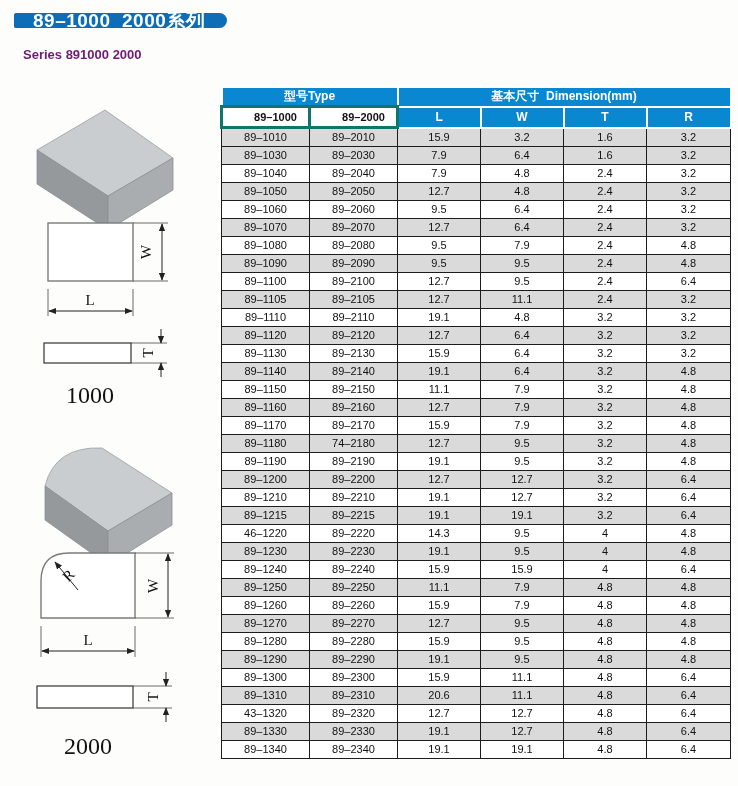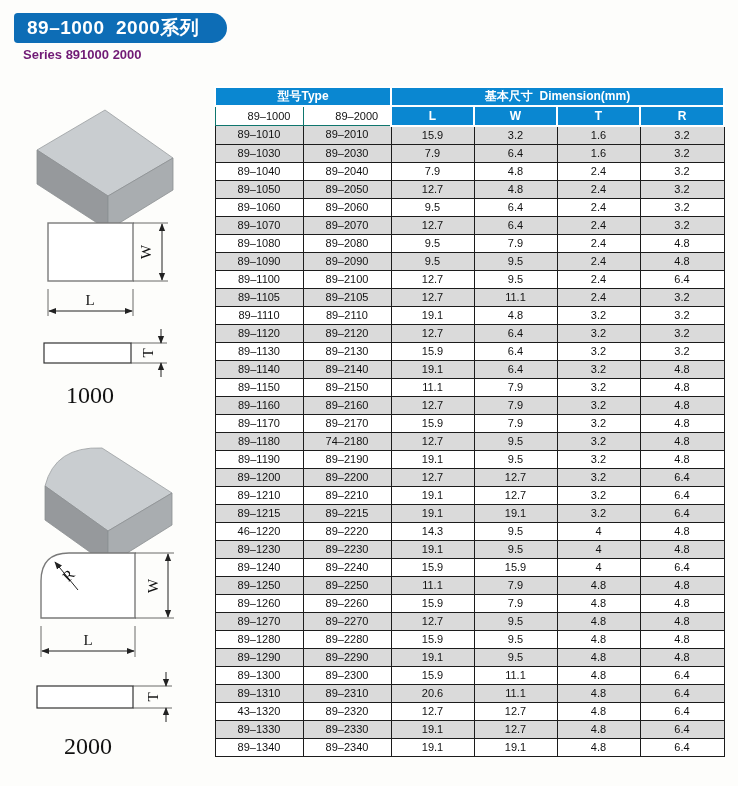--- a/index.html
+++ b/index.html
@@ -3,43 +3,43 @@
 <meta charset="utf-8">
 <style>
   html,body { margin:0; padding:0; }
   body { font-family:"Liberation Sans", sans-serif; background:#e9e9e7; }
   .page {
     position:relative; width:738px; height:786px; background:#fdfdfb;
     overflow:hidden;
   }
   
   .title-bar {
-    position:absolute; left:14px; top:13px; width:213px; height:30px;
+    position:absolute; left:14px; top:13px; width:213px; height:15px;
     background:#0d6db6; border-radius:4px 16px 16px 4px;
-    display:flex; align-items:center; padding-left:13px; box-sizing:border-box;
+    display:flex; align-items:center; padding-left:19px; box-sizing:border-box;
   }
   .title-bar span {
     color:#ffffff; font-size:19px; font-weight:bold; white-space:pre; letter-spacing:0.5px;
   }
   .subtitle {
     position:absolute; left:23px; top:47px; font-size:13px; font-weight:bold; color:#701a75;
   }
   
   .spec-table {
-    position:absolute; left:214px; top:86px;
+    position:absolute; left:220px; top:86px;
     border-collapse:collapse; table-layout:fixed;
   }
   .spec-table td, .spec-table th { padding:0; text-align:center; vertical-align:middle; }
   .spec-table .blue {
     background:#0a87d1; color:#ffffff; font-weight:bold; font-size:12px;
     border:2px solid #ffffff; height:17px; white-space:pre;
   }
   .spec-table .model-head {
-    background:#ffffff; color:#111111; font-weight:normal; font-size:11px;
-    border:1px solid #0f766e; height:18px;padding-left:20px;
+    background:#ffffff; color:#111111; font-weight:bold; font-size:11px;
+    border:3px solid #0f766e; height:18px;padding-left:20px;
   }
   .spec-table tbody td {
     border:1px solid #1c1c1c; font-size:11px; color:#111111; height:17px; line-height:17px;
   }
   .spec-table tbody tr.alt td { background:#dadada; }
   .spec-table tbody tr td { background:#ffffff; }
   .spec-table tbody tr.alt td { background:#dadada; }
   
   .diagram { position:absolute; left:10px; }
   #diagram-1000 { top:103px; }

